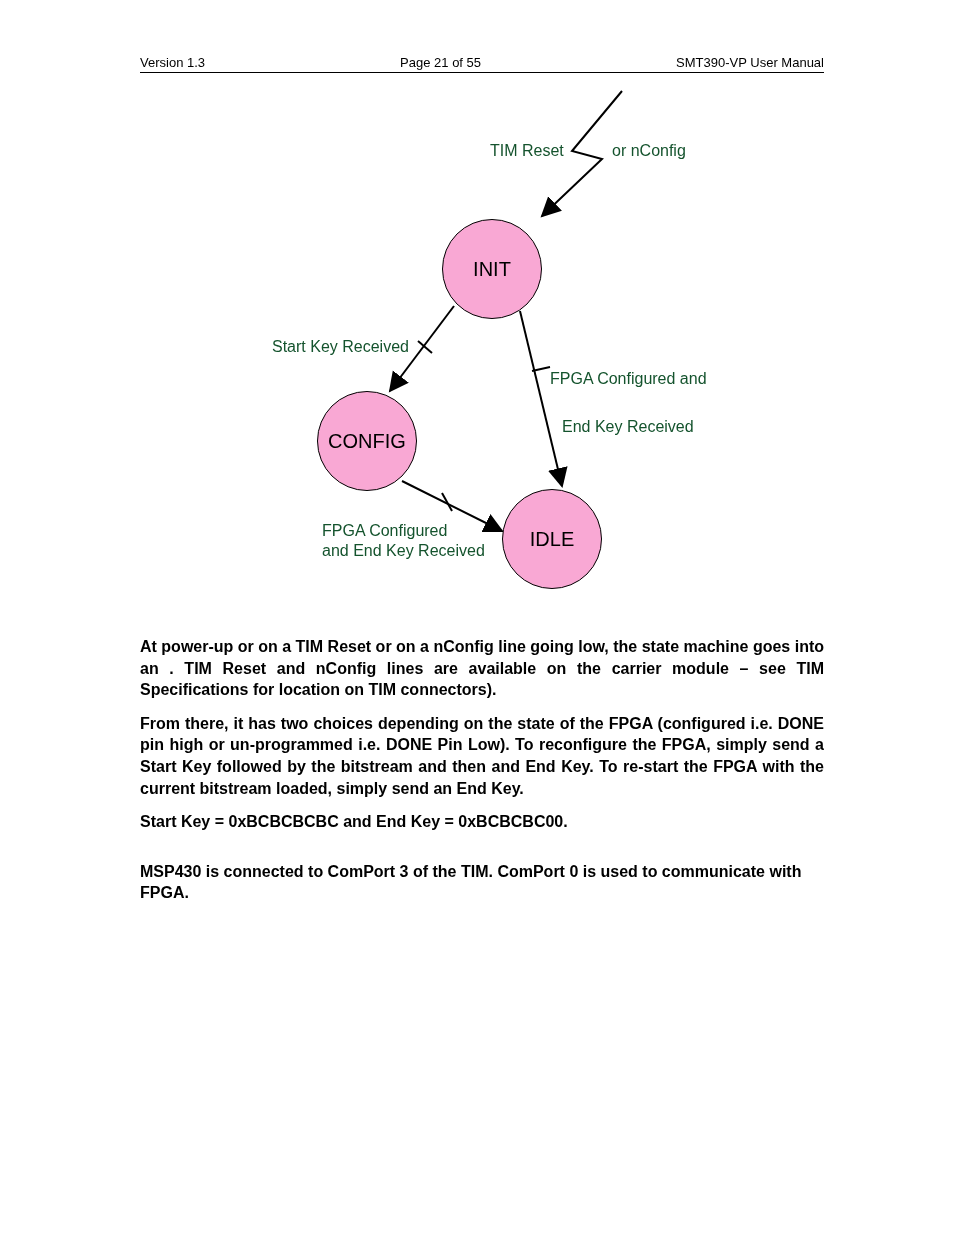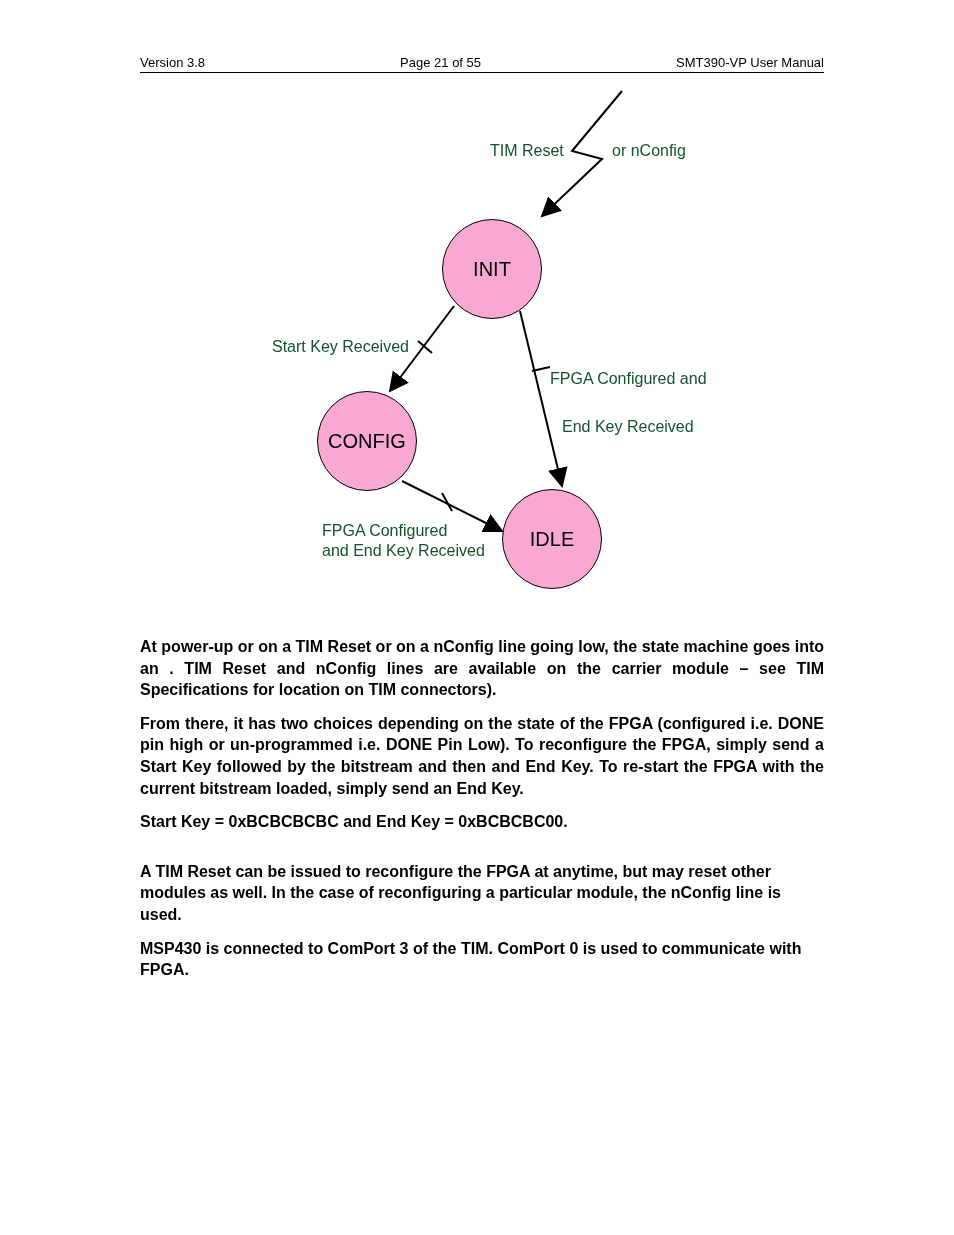--- a/index.html
+++ b/index.html
@@ -63,21 +63,21 @@
   }
   .body-text p { margin: 0 0 12px 0; }
   svg { position:absolute; left:0; top:0; width:680px; height:510px; overflow:visible; }
 </style>
 </head>
 <body>
 
 <div class="page">
 
   <div class="header">
-    <span>Version 3.8</span>
+    <span>Version 1.3</span>
     <span>Page 21 of 55</span>
     <span>SMT390-VP User Manual</span>
   </div>
 
   <div class="diagram">
     <svg>
       <defs>
         <marker id="ah" markerWidth="12" markerHeight="12" refX="9" refY="5" orient="auto">
           <path d="M0,0 L10,5 L0,10 Z" fill="#000"></path>
         </marker>
@@ -117,17 +117,16 @@
     <span class="glabel" style="left:420px; top:298px; text-align:left;margin-top:28px;">End Key Received</span>
 
     <span class="glabel" style="left:180px; top:430px;">FPGA Configured</span>
     <span class="glabel" style="left:180px; top:450px;">and End Key Received</span>
   </div>
 
   <div class="body-text">
     <p>At power-up or on a TIM Reset or on a nConfig line going low, the state machine goes into an               . TIM Reset and nConfig lines are available on the carrier module – see TIM Specifications for location on TIM connectors).</p>
     <p>From there, it has two choices depending on the state of the FPGA (configured i.e. DONE pin high or un-programmed i.e. DONE Pin Low). To reconfigure the FPGA, simply send a Start Key followed by the bitstream and then and End Key. To re-start the FPGA with the current bitstream loaded, simply send an End Key.</p>
     <p style="text-align:left; margin-bottom:28px;">Start Key = 0xBCBCBCBC and End Key = 0xBCBCBC00.</p>
-    <p style="text-align:left;">A TIM Reset can be issued to reconfigure the FPGA at anytime, but may reset other modules as well. In the case of reconfiguring a particular module, the nConfig line is used.</p>
     <p style="text-align:left;">MSP430 is connected to ComPort 3 of the TIM. ComPort 0 is used to communicate with FPGA.</p>
   </div>
 
 </div>
 
 </body></html>

